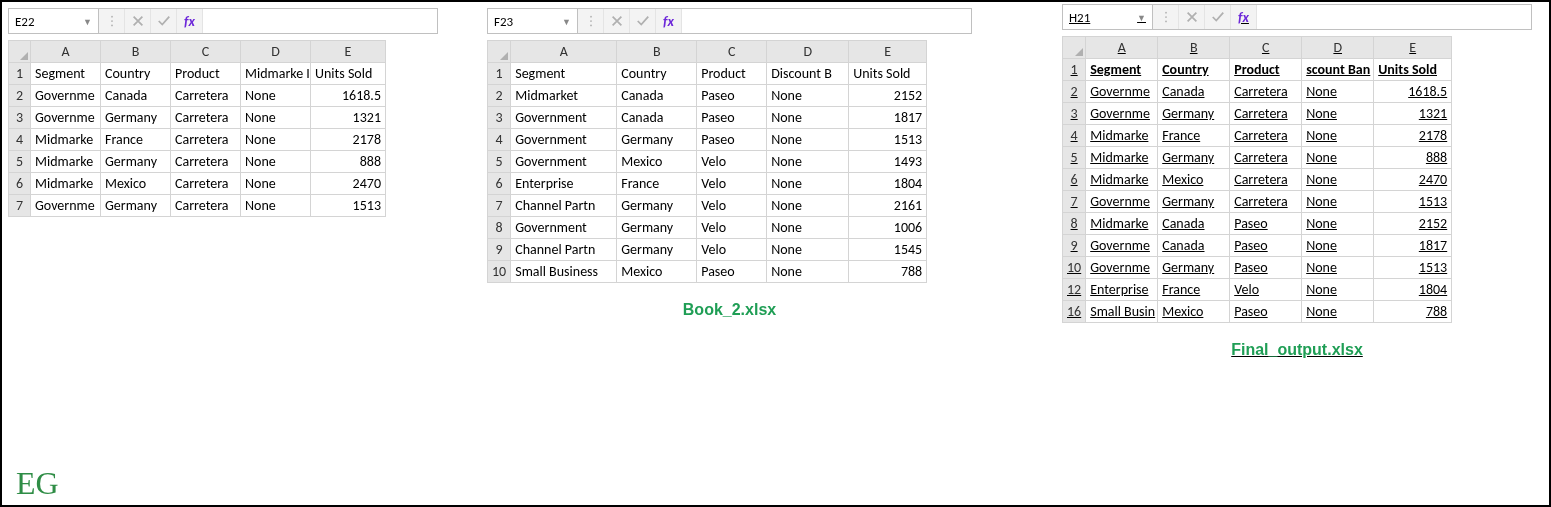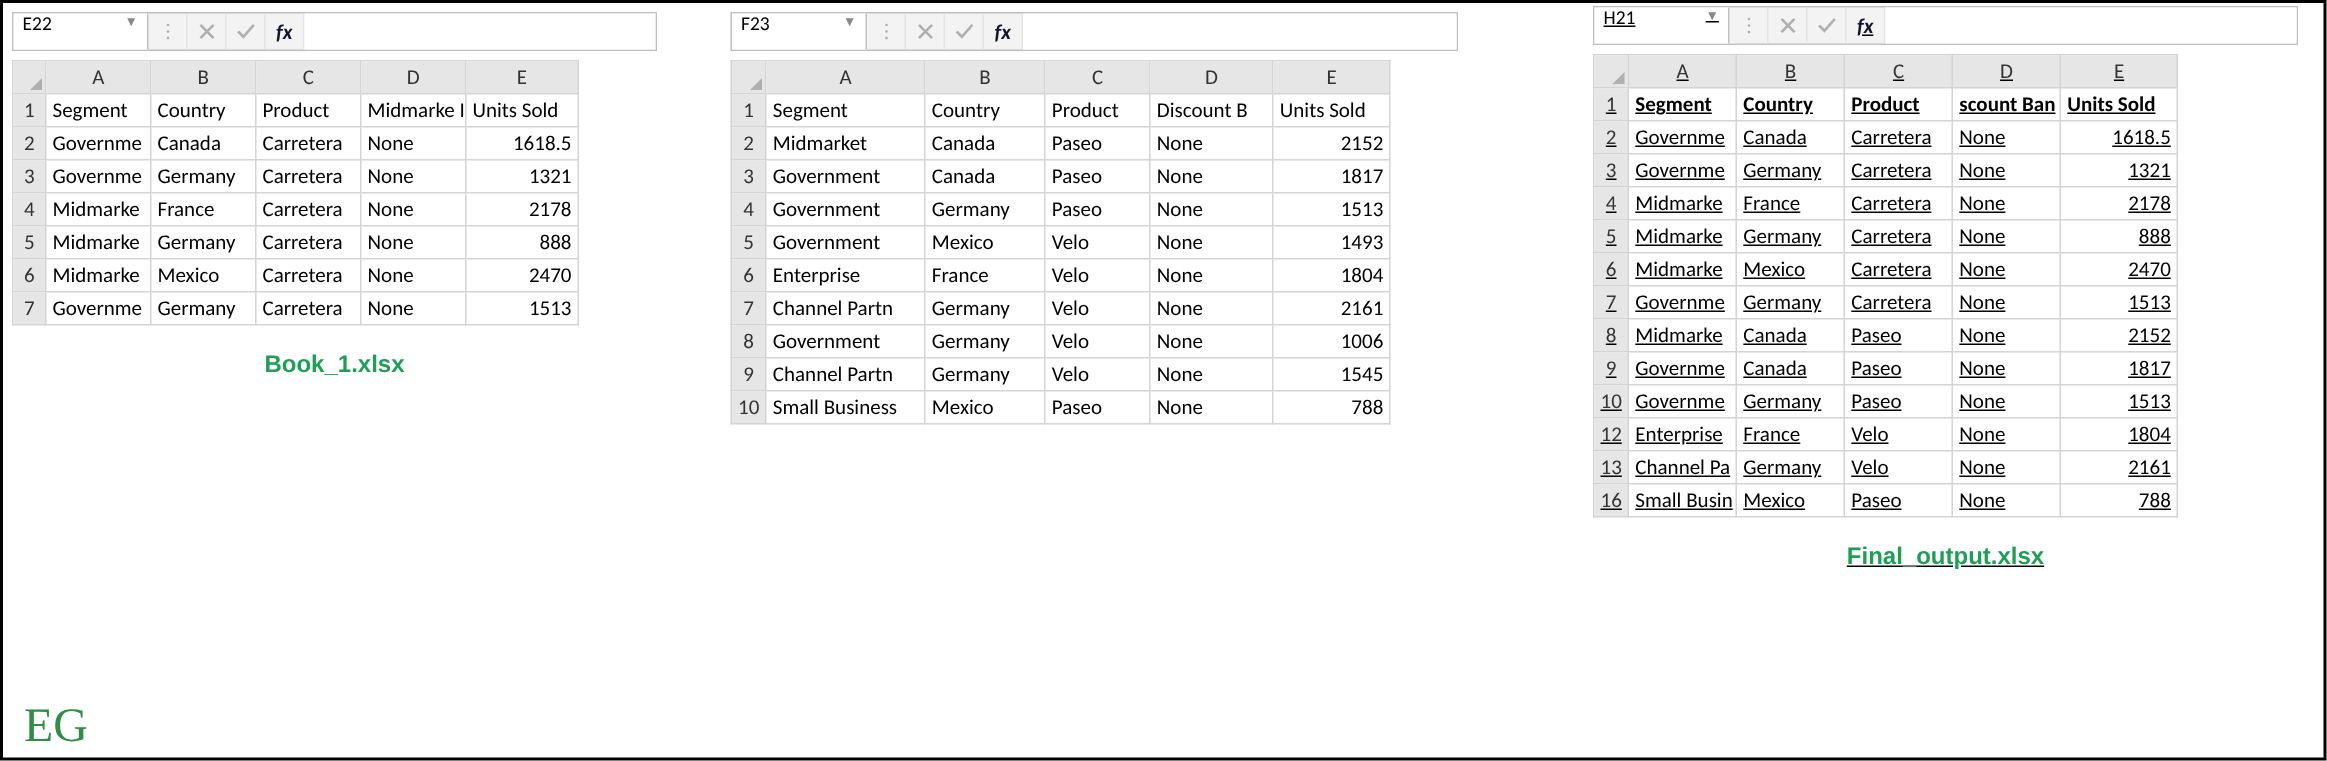--- a/index.html
+++ b/index.html
@@ -29,21 +29,21 @@
     height: 26px;
     border: 1px solid #c0c0c0;
     background: #f3f3f3;
     margin-bottom: 6px;
   }
   .namebox {
     width: 90px;
     height: 100%;
     border-right: 1px solid #c0c0c0;
     display: flex;
-    align-items: flex-start;
+    align-items: center;
     padding: 0 6px;
     background: #fff;
     font-size: 13px;
   }
   .namebox .dd {
     margin-left: auto;
     color: #888;
     font-size: 9px;
   }
   .fbtns { display: flex; height: 100%; }
@@ -54,21 +54,21 @@
     justify-content: center;
     color: #b0b0b0;
     border-right: 1px solid #e4e4e4;
   }
   .fbtn svg { width: 14px; height: 14px; }
   .fx {
     width: 26px;
     display: flex;
     align-items: center;
     justify-content: center;
-    color: #0f172a;
+    color: #6d28d9;
     font-style: italic;
     font-weight: bold;
     font-size: 14px;
     border-right: 1px solid #e4e4e4;
   }
   .finput { flex: 1; background: #fff; height: 100%; }
 
   
   .grid { border-collapse: collapse; }
   .grid th, .grid td {
@@ -219,21 +219,20 @@
         <tr>
           <th class="rowh">7</th>
           <td class="" style="max-width:70px">Governme</td>
           <td class="" style="max-width:70px">Germany</td>
           <td class="" style="max-width:70px">Carretera</td>
           <td class="" style="max-width:70px">None</td>
           <td class="num" style="max-width:75px">1513</td>
         </tr>
       </tbody>
     </table>
-    <div class="label">Book_1.xlsx</div>
   </div>
 <div class="pane pane2">
     <div class="fbar">
       <div class="namebox">
         <span>F23</span>
         <span class="dd">▼</span>
       </div>
       <div class="fbtns">
         <div class="fbtn">
           <svg viewBox="0 0 16 16">
@@ -341,20 +340,21 @@
         <tr>
           <th class="rowh">10</th>
           <td class="" style="max-width:106px">Small Business</td>
           <td class="" style="max-width:80px">Mexico</td>
           <td class="" style="max-width:70px">Paseo</td>
           <td class="" style="max-width:82px">None</td>
           <td class="num" style="max-width:78px">788</td>
         </tr>
       </tbody>
     </table>
+    <div class="label">Book_2.xlsx</div>
   </div>
 <div class="pane pane3">
     <div class="fbar">
       <div class="namebox">
         <span>H21</span>
         <span class="dd">▼</span>
       </div>
       <div class="fbtns">
         <div class="fbtn">
           <svg viewBox="0 0 16 16">
@@ -469,28 +469,20 @@
         </tr>
         <tr>
           <th class="rowh">12</th>
           <td class="" style="max-width:72px">Enterprise</td>
           <td class="" style="max-width:72px">France</td>
           <td class="" style="max-width:72px">Velo</td>
           <td class="" style="max-width:72px">None</td>
           <td class="num" style="max-width:78px">1804</td>
         </tr>
         <tr>
-          <th class="rowh">13</th>
-          <td class="" style="max-width:72px">Channel Pa</td>
-          <td class="" style="max-width:72px">Germany</td>
-          <td class="" style="max-width:72px">Velo</td>
-          <td class="" style="max-width:72px">None</td>
-          <td class="num" style="max-width:78px">2161</td>
-        </tr>
-        <tr>
           <th class="rowh">16</th>
           <td class="" style="max-width:72px">Small Busin</td>
           <td class="" style="max-width:72px">Mexico</td>
           <td class="" style="max-width:72px">Paseo</td>
           <td class="" style="max-width:72px">None</td>
           <td class="num" style="max-width:78px">788</td>
         </tr>
       </tbody>
     </table>
     <div class="label">Final_output.xlsx</div>

